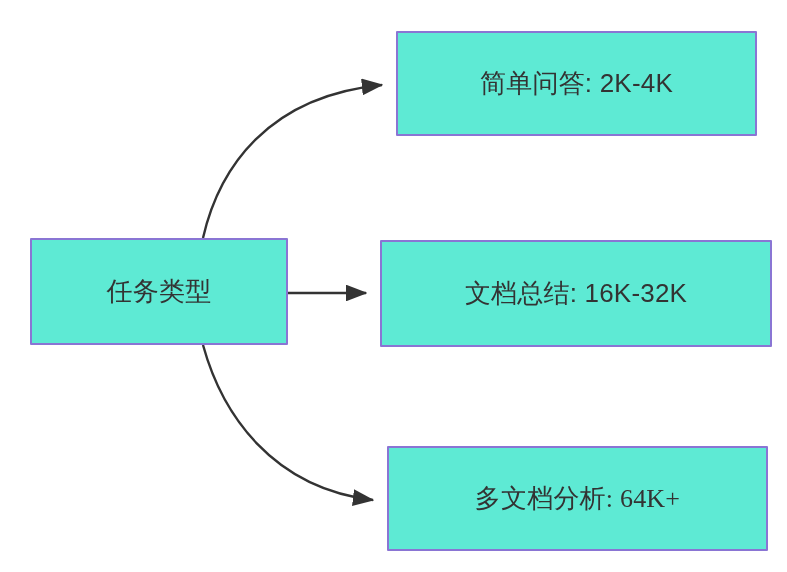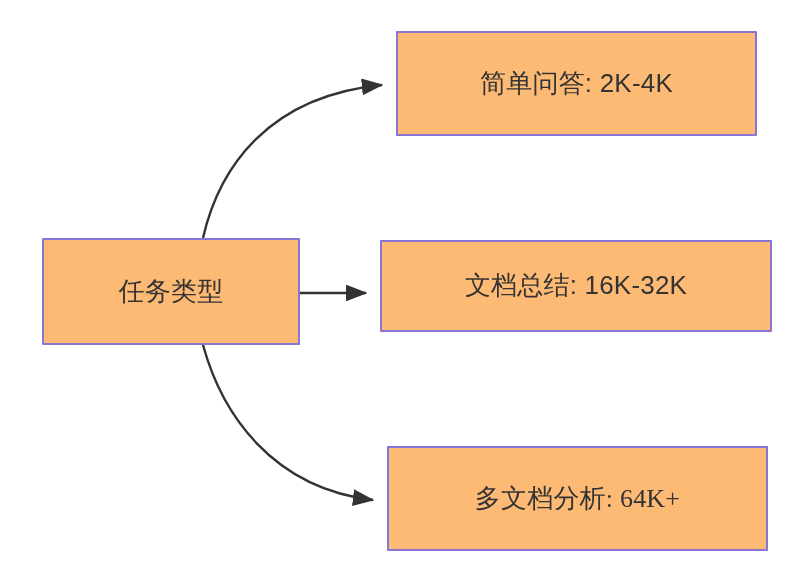--- a/index.html
+++ b/index.html
@@ -24,36 +24,36 @@
     width: 787px;
     height: 572px;
     pointer-events: none;
   }
   .node {
     position: absolute;
     box-sizing: border-box;
     display: flex;
     align-items: center;
     justify-content: center;
-    background: #fdba74;
+    background: #5eead4;
     border: 2px solid #8a75d4;
     border-radius: 1px;
   }
   .node-label {
     font-size: 26px;
     line-height: 1.2;
     color: #333333;
     letter-spacing: 0.2px;
     white-space: nowrap;
     text-align: center;
   }
   
-  #node-source   { left: 30px;  top: 238px; width: 258px; height: 107px; margin-left: 12px; }
+  #node-source   { left: 30px;  top: 238px; width: 258px; height: 107px; }
   #node-target-1 { left: 396px; top: 31px;  width: 361px; height: 105px; }
-  #node-target-2 { left: 380px; top: 240px; width: 392px; height: 92px; }
+  #node-target-2 { left: 380px; top: 240px; width: 392px; height: 107px; }
   #node-target-3 { left: 387px; top: 446px; width: 381px; height: 105px; font-family: Liberation Serif, serif; }
 </style>
 </head>
 <body>
 
 <div id="canvas">
 
   <svg id="edge-layer" viewBox="0 0 787 572">
     <defs>
       <marker id="arrowhead" markerWidth="9" markerHeight="7" refX="8.4" refY="3.5" orient="auto" markerUnits="strokeWidth">

